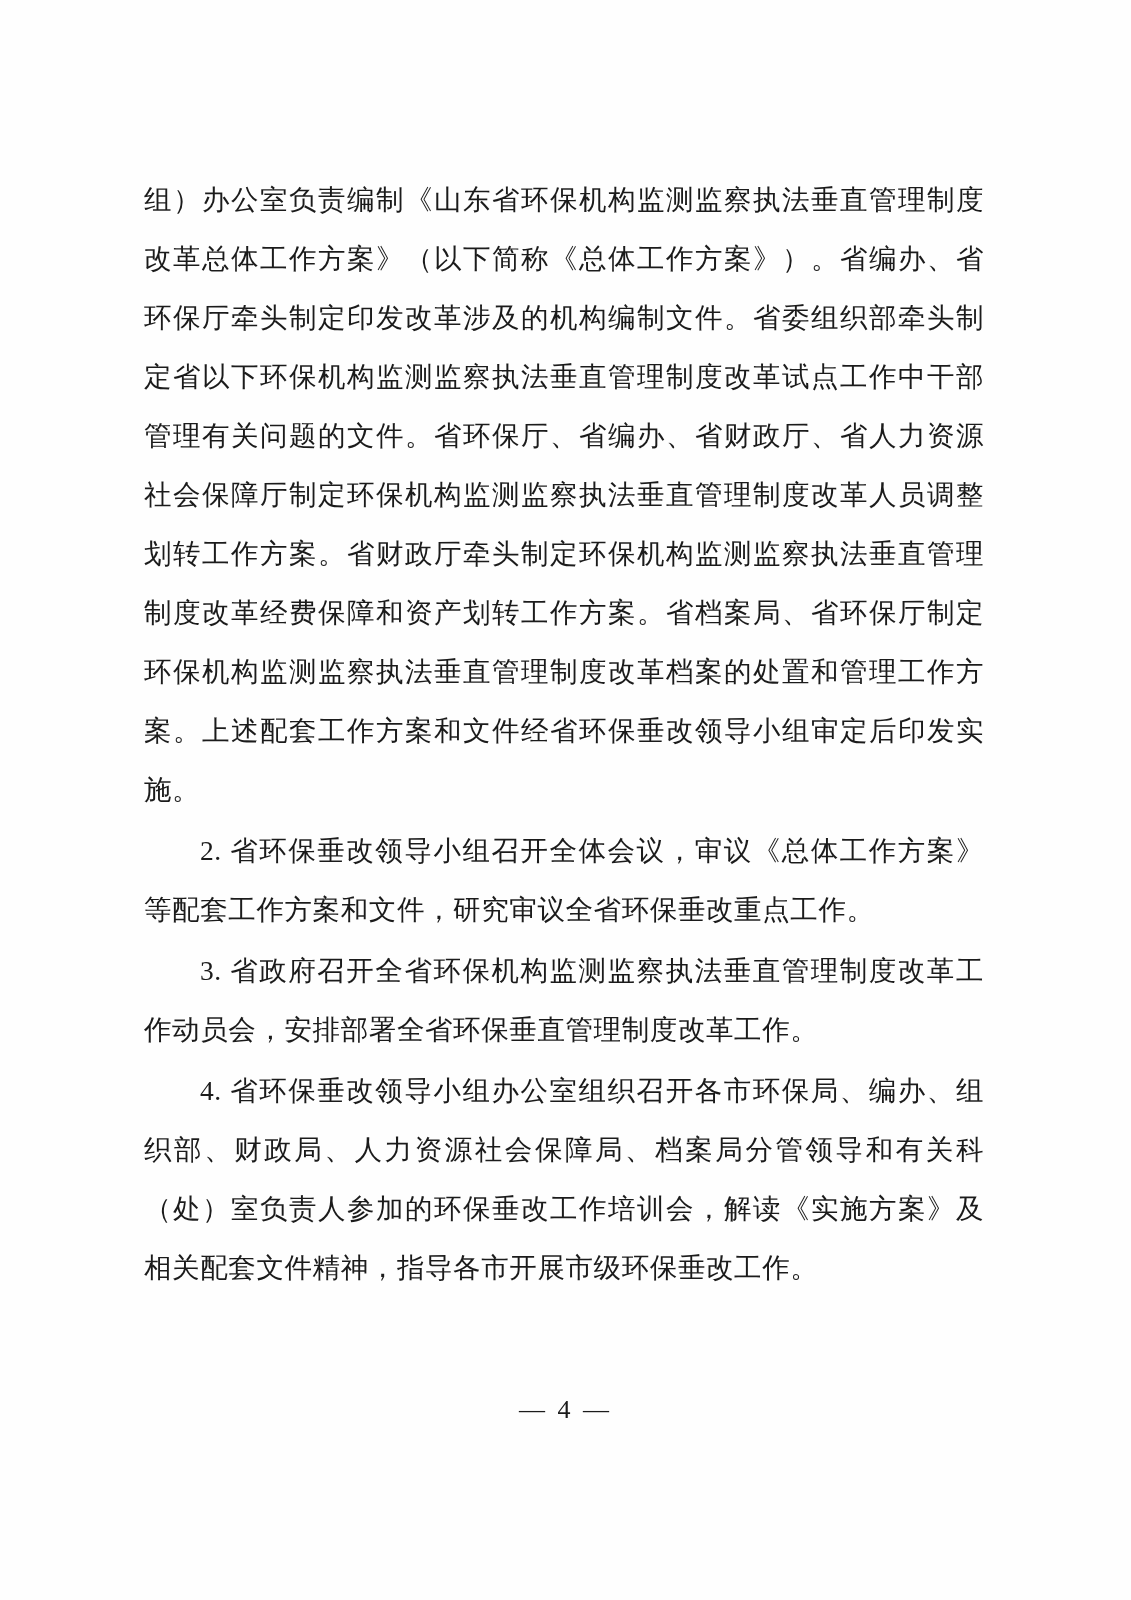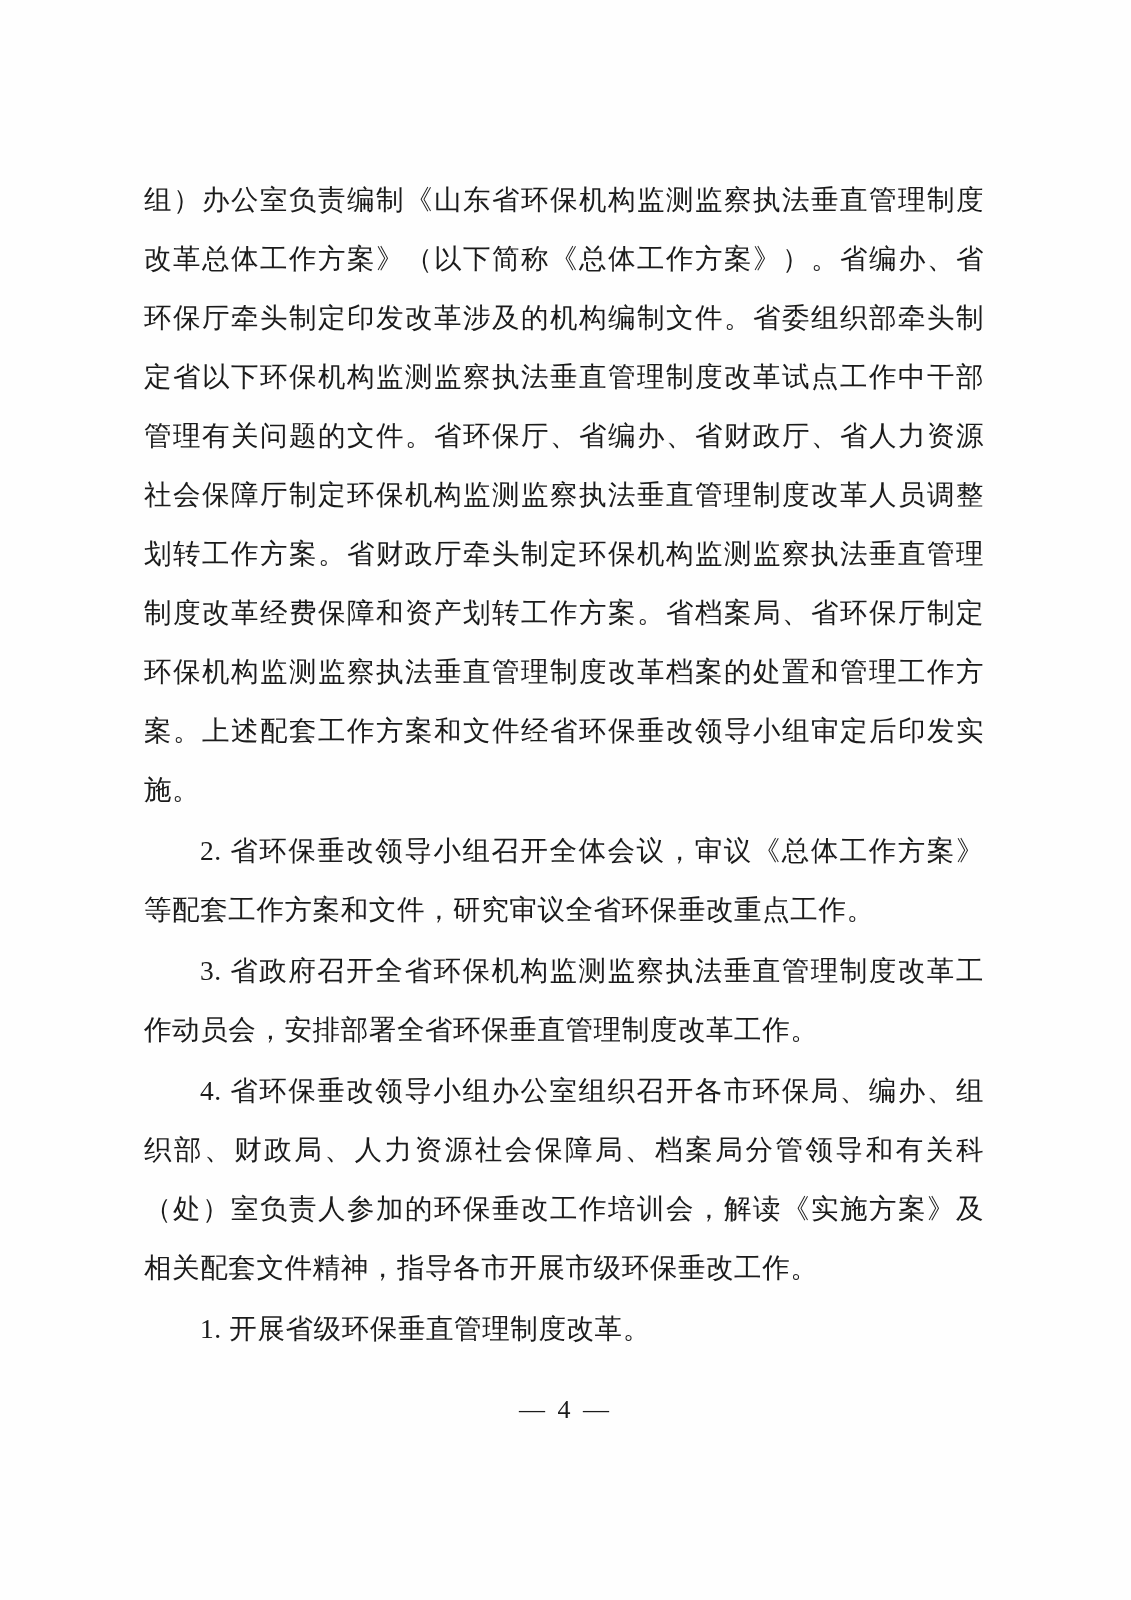--- a/index.html
+++ b/index.html
@@ -49,16 +49,15 @@
 </style>
 </head>
 <body>
 
 <div class="page">
   <div class="content">
     <p class="para">组）办公室负责编制《山东省环保机构监测监察执法垂直管理制度改革总体工作方案》（以下简称《总体工作方案》）。省编办、省环保厅牵头制定印发改革涉及的机构编制文件。省委组织部牵头制定省以下环保机构监测监察执法垂直管理制度改革试点工作中干部管理有关问题的文件。省环保厅、省编办、省财政厅、省人力资源社会保障厅制定环保机构监测监察执法垂直管理制度改革人员调整划转工作方案。省财政厅牵头制定环保机构监测监察执法垂直管理制度改革经费保障和资产划转工作方案。省档案局、省环保厅制定环保机构监测监察执法垂直管理制度改革档案的处置和管理工作方案。上述配套工作方案和文件经省环保垂改领导小组审定后印发实施。</p>
     <p class="para indent">2. 省环保垂改领导小组召开全体会议，审议《总体工作方案》等配套工作方案和文件，研究审议全省环保垂改重点工作。</p>
     <p class="para indent">3. 省政府召开全省环保机构监测监察执法垂直管理制度改革工作动员会，安排部署全省环保垂直管理制度改革工作。</p>
     <p class="para indent">4. 省环保垂改领导小组办公室组织召开各市环保局、编办、组织部、财政局、人力资源社会保障局、档案局分管领导和有关科（处）室负责人参加的环保垂改工作培训会，解读《实施方案》及相关配套文件精神，指导各市开展市级环保垂改工作。</p>
-    <p class="para indent">1. 开展省级环保垂直管理制度改革。</p>
   </div>
   <div class="pagenum">— 4 —</div>
 </div>
 
 </body></html>

